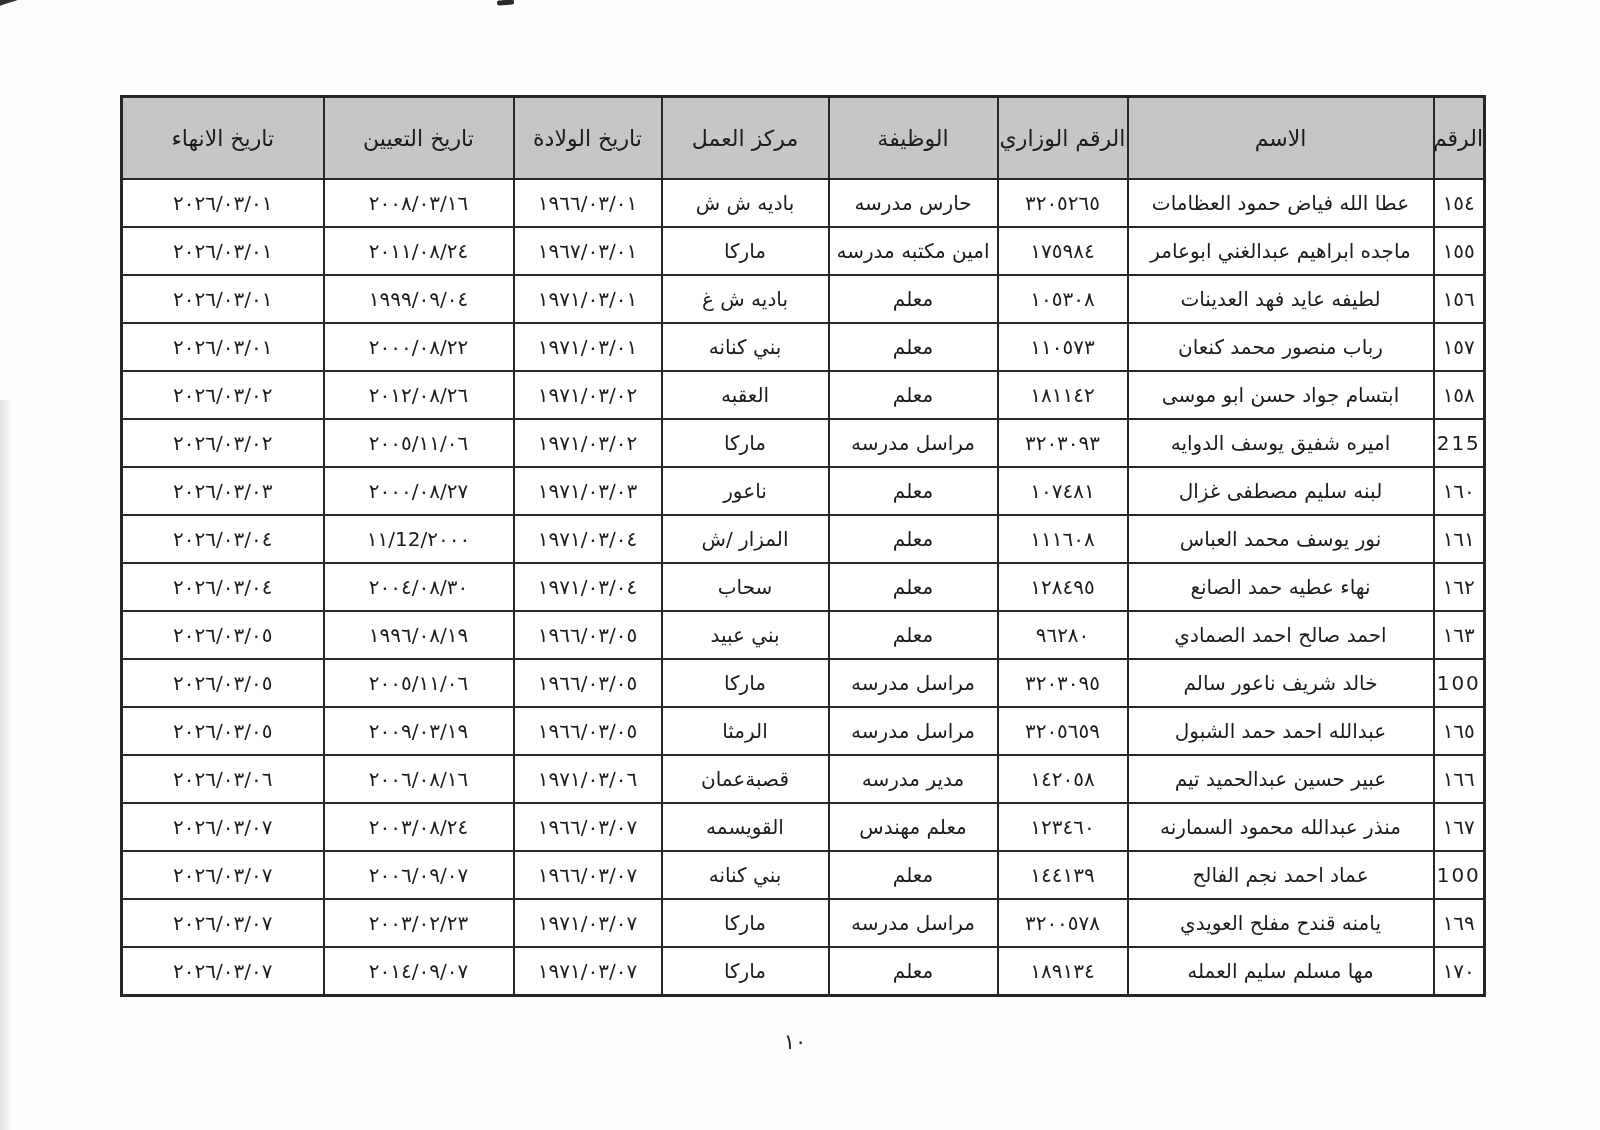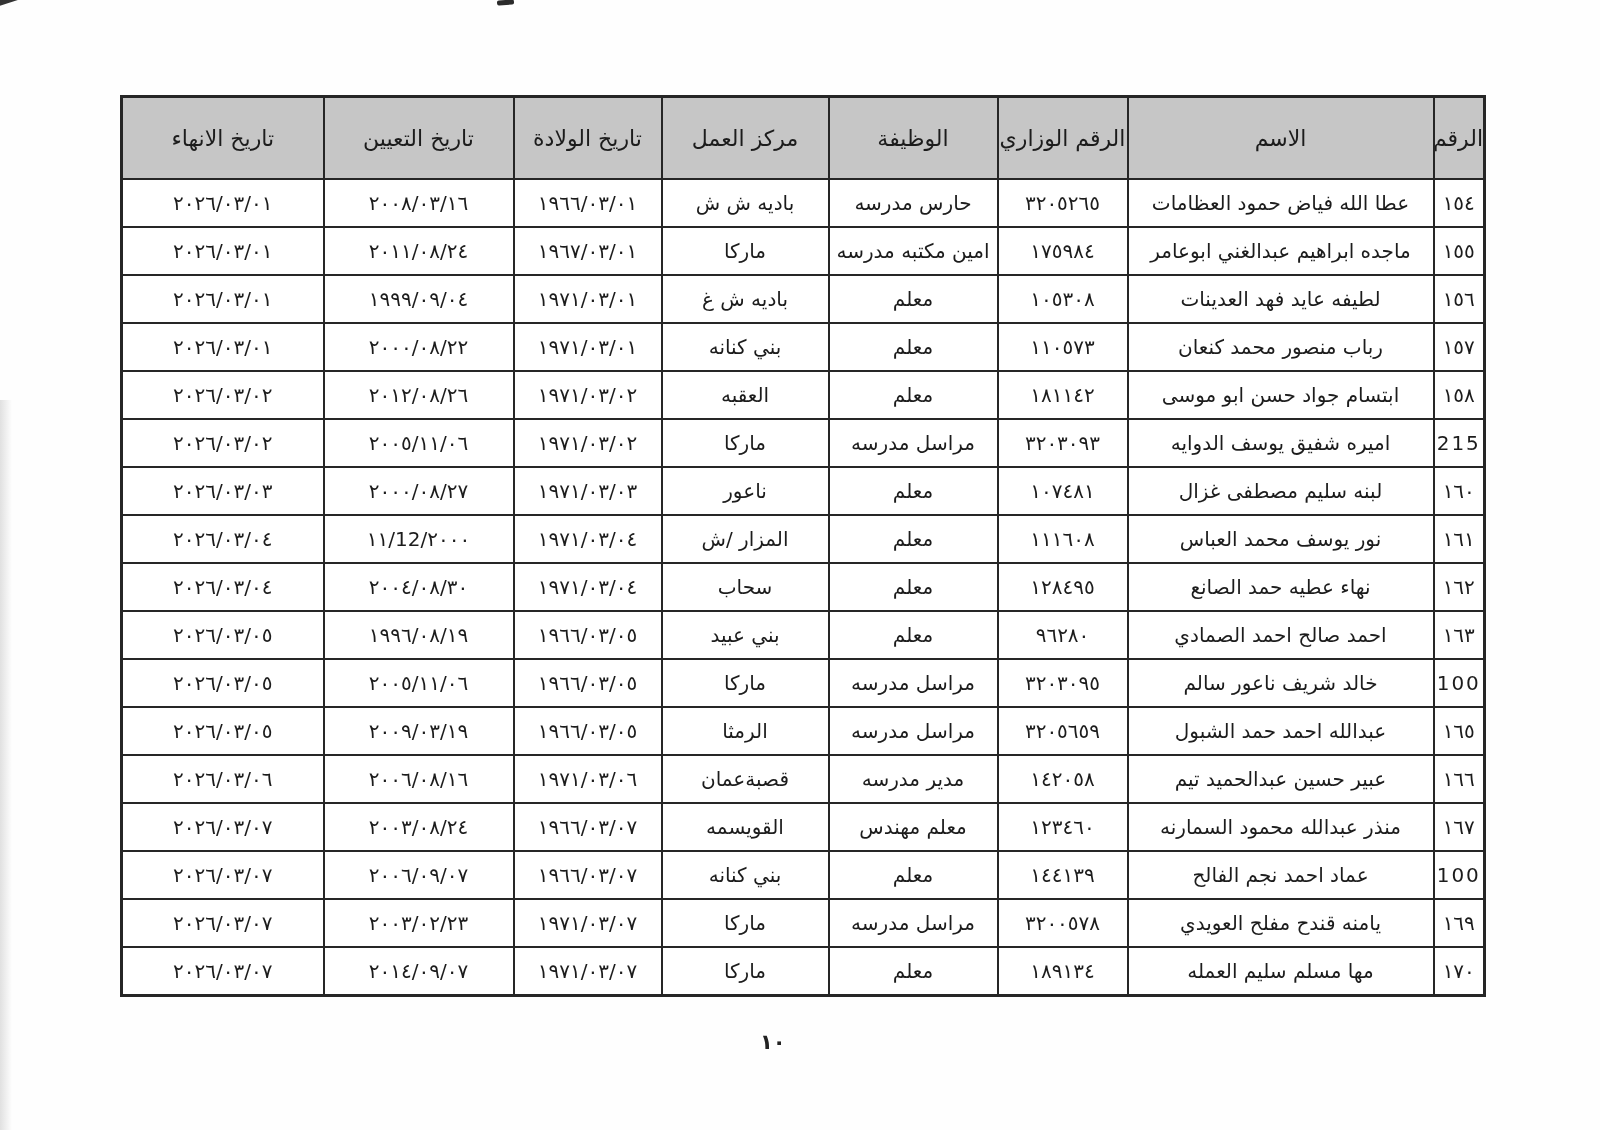--- a/index.html
+++ b/index.html
@@ -92,25 +92,24 @@
   td.col-appointment_date,
   td.col-termination_date {
     font-size: 19px;
     letter-spacing: 2px;
   }
   .page-number {
     position: absolute;
     left: 760px;
     top: 1030px;
     width: 70px;
-    text-align: left;
+    text-align: center;
     font-size: 21px;
     letter-spacing: 2px;
     color: #222;
-    font-weight: bold;
   }
 </style>
 </head>
 <body>
 
 <div class="left-shade"></div>
 <div class="top-mark-a"></div>
 <div class="top-mark-b"></div>
 
 <div class="sheet">

